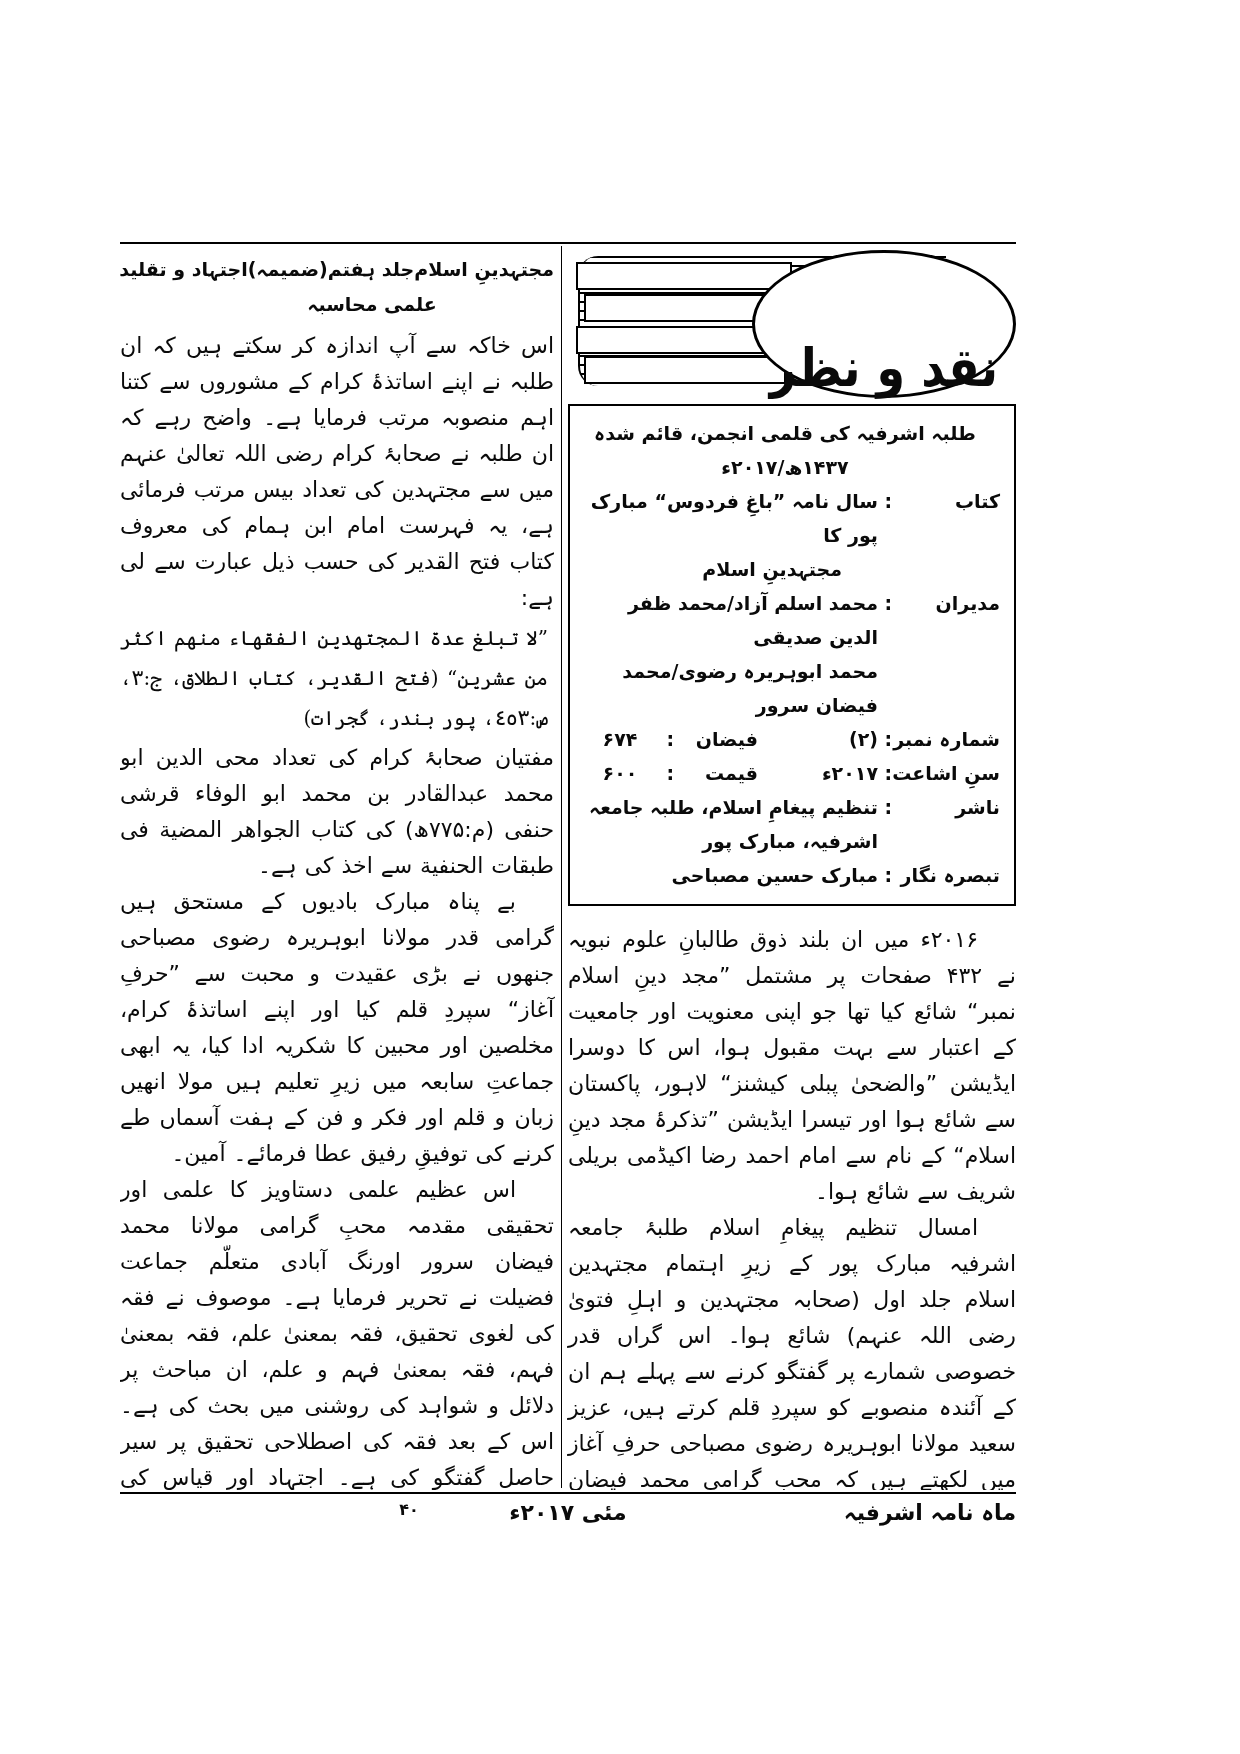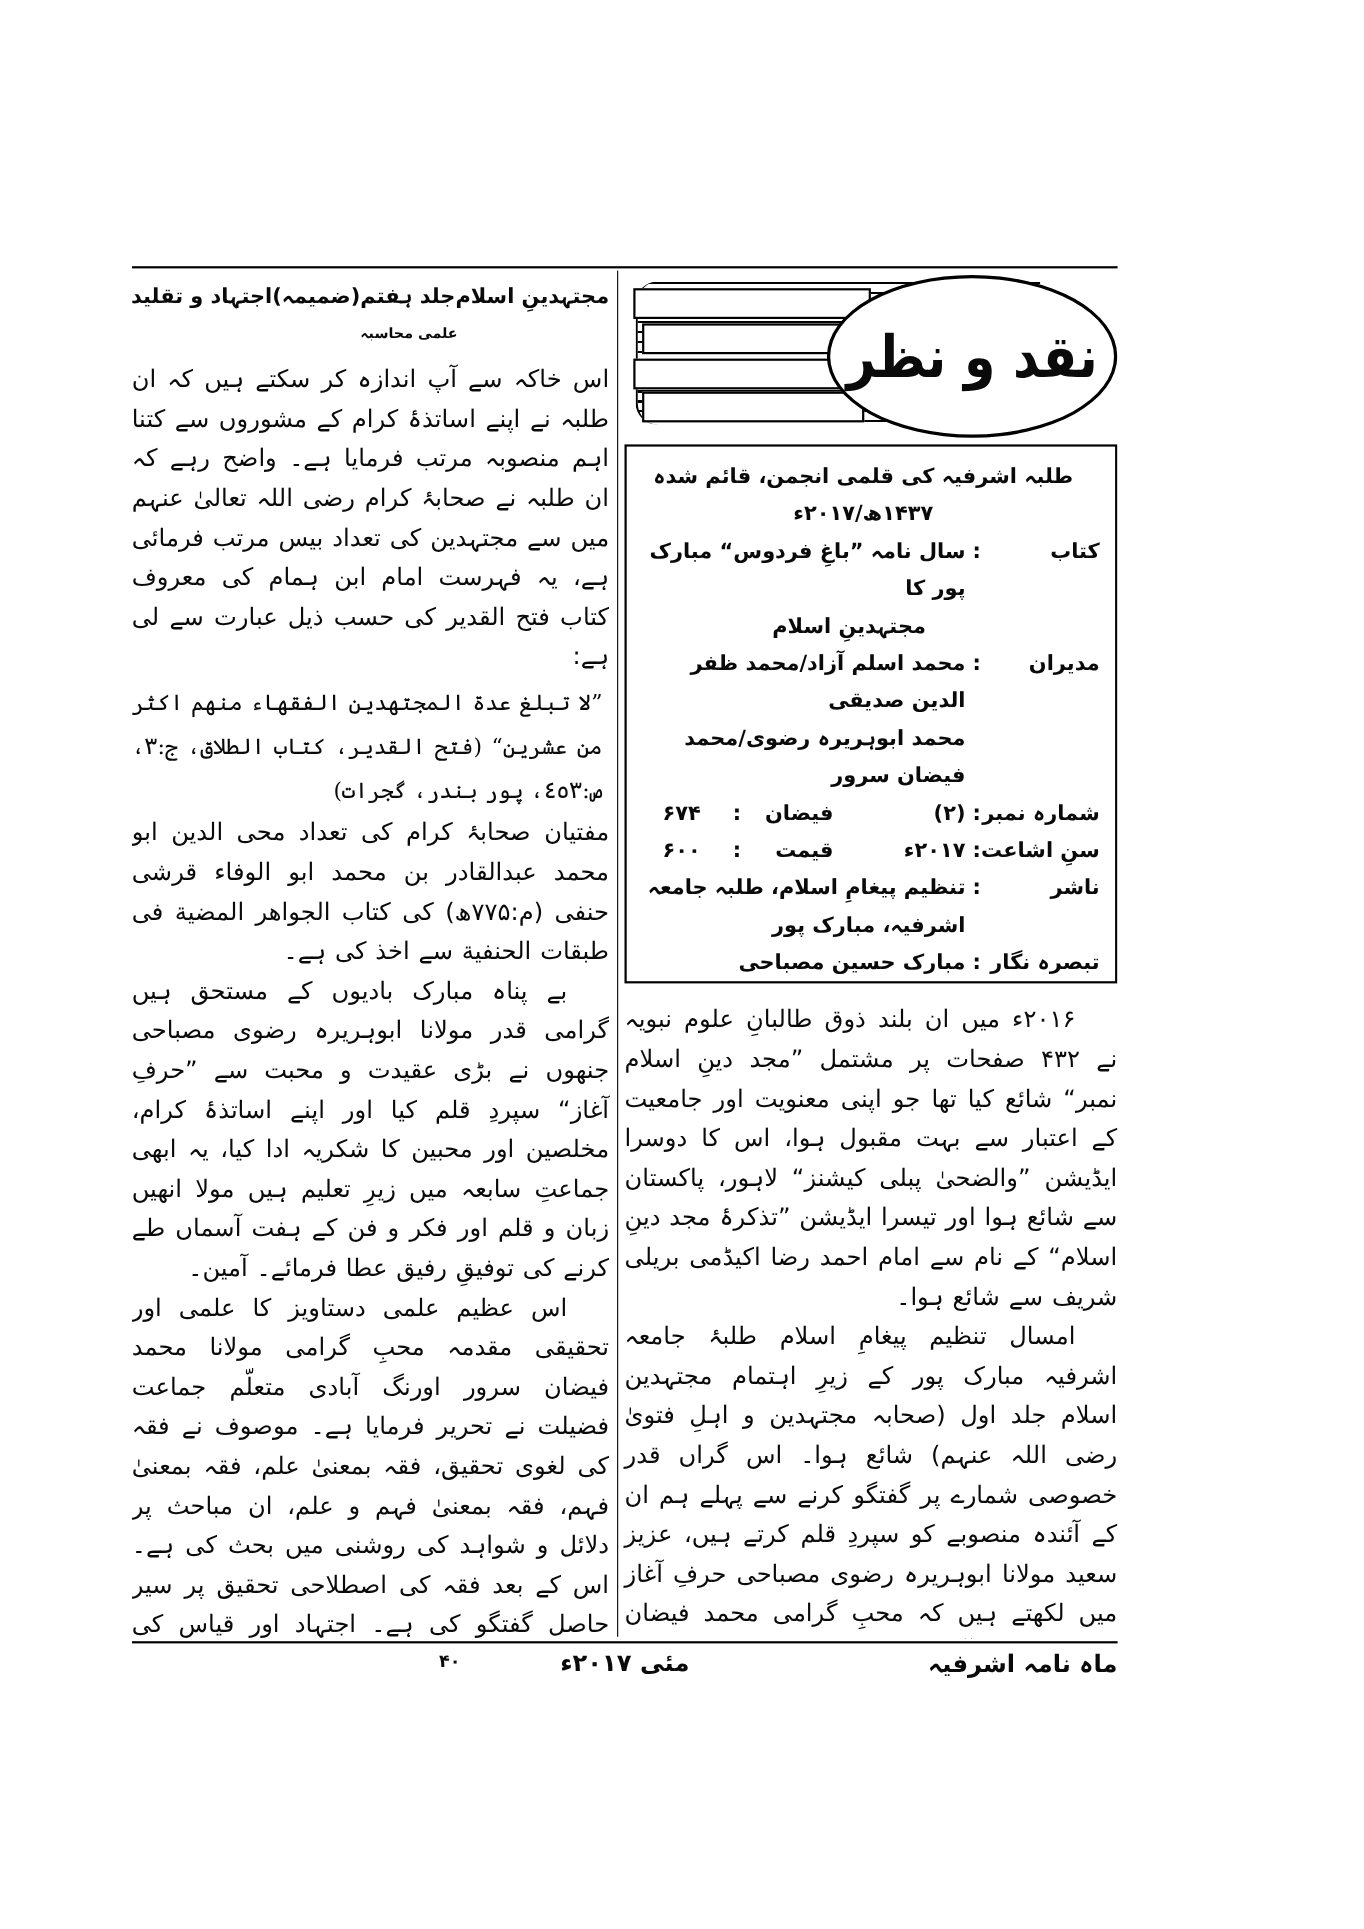--- a/index.html
+++ b/index.html
@@ -26,30 +26,30 @@
     background:repeating-linear-gradient(to bottom,#000 0 2px,#fff 2px 9px);
     border-radius:20px 0 0 20px;border-left:2px solid #000;
   }
   .masthead-bars .bar{position:absolute;height:24px;background:#fff;border:2.5px solid #000;}
   .bar.b1{left:-4px;top:6px;width:58%;}
   .bar.b2{left:4px;top:38px;width:55%;}
   .bar.b3{left:-4px;top:70px;width:57%;}
   .bar.b4{left:4px;top:100px;width:54%;}
   .masthead-oval{
     position:absolute;right:0;top:0;width:258px;height:142px;background:#fff;
-    border:3px solid #000;border-radius:50%;display:flex;align-items:center;justify-content:center;
+    border:3px solid #000;border-radius:50%;display:flex;align-items:flex-end;justify-content:center;
   }
   .masthead-title{
     font-size:46px;font-weight:bold;white-space:nowrap;direction:rtl;
     font-family:"DejaVu Sans",sans-serif;transform:scaleY(1.15);
   }
 
   
   .info-box{
-    border:2.5px solid #000;padding:10px 14px 0 10px;margin-bottom:16px;
+    border:2.5px solid #000;padding:10px 14px 12px 10px;margin-bottom:16px;
     font-weight:bold;font-size:19px;line-height:34px;
   }
   .info-heading{text-align:center;padding-right:10px;}
   .info-row{display:flex;direction:rtl;align-items:flex-start;}
   .i-label{flex:0 0 108px;white-space:nowrap;}
   .i-colon{flex:0 0 14px;}
   .i-value{flex:1 1 auto;}
   .i-value .vline{display:block;}
   .i-value .vline.center{padding-right:36px;}
   .pair-row .i-value1{flex:0 0 120px;}
@@ -63,21 +63,21 @@
   }
   .para.indent{text-indent:38px;}
   .arabic-quote{
     margin:2px 0;font-family:"DejaVu Serif",serif;font-size:20px;line-height:40px;
     text-align:justify;direction:rtl;padding-right:6px;
   }
   .volume-row{display:flex;direction:rtl;font-weight:bold;font-size:19px;line-height:34px;}
   .v-series{flex:0 0 128px;white-space:nowrap;}
   .v-vol{flex:0 0 122px;white-space:nowrap;}
   .v-desc{flex:1 1 auto;white-space:nowrap;}
-  .cont-subline{font-weight:bold;font-size:13px;line-height:36px;text-align:center;
+  .cont-subline{font-weight:bold;font-size:19px;line-height:36px;text-align:center;
     padding-left:70px;margin-bottom:6px;}
 
   
   .footer{
     position:absolute;left:120px;top:1500px;width:896px;display:flex;direction:rtl;
     font-size:22px;font-weight:bold;
   }
   .f-magazine{flex:1;text-align:right;}
   .f-date{flex:1;text-align:center;}
   .f-page{flex:1;text-align:right;font-size:16px;}

